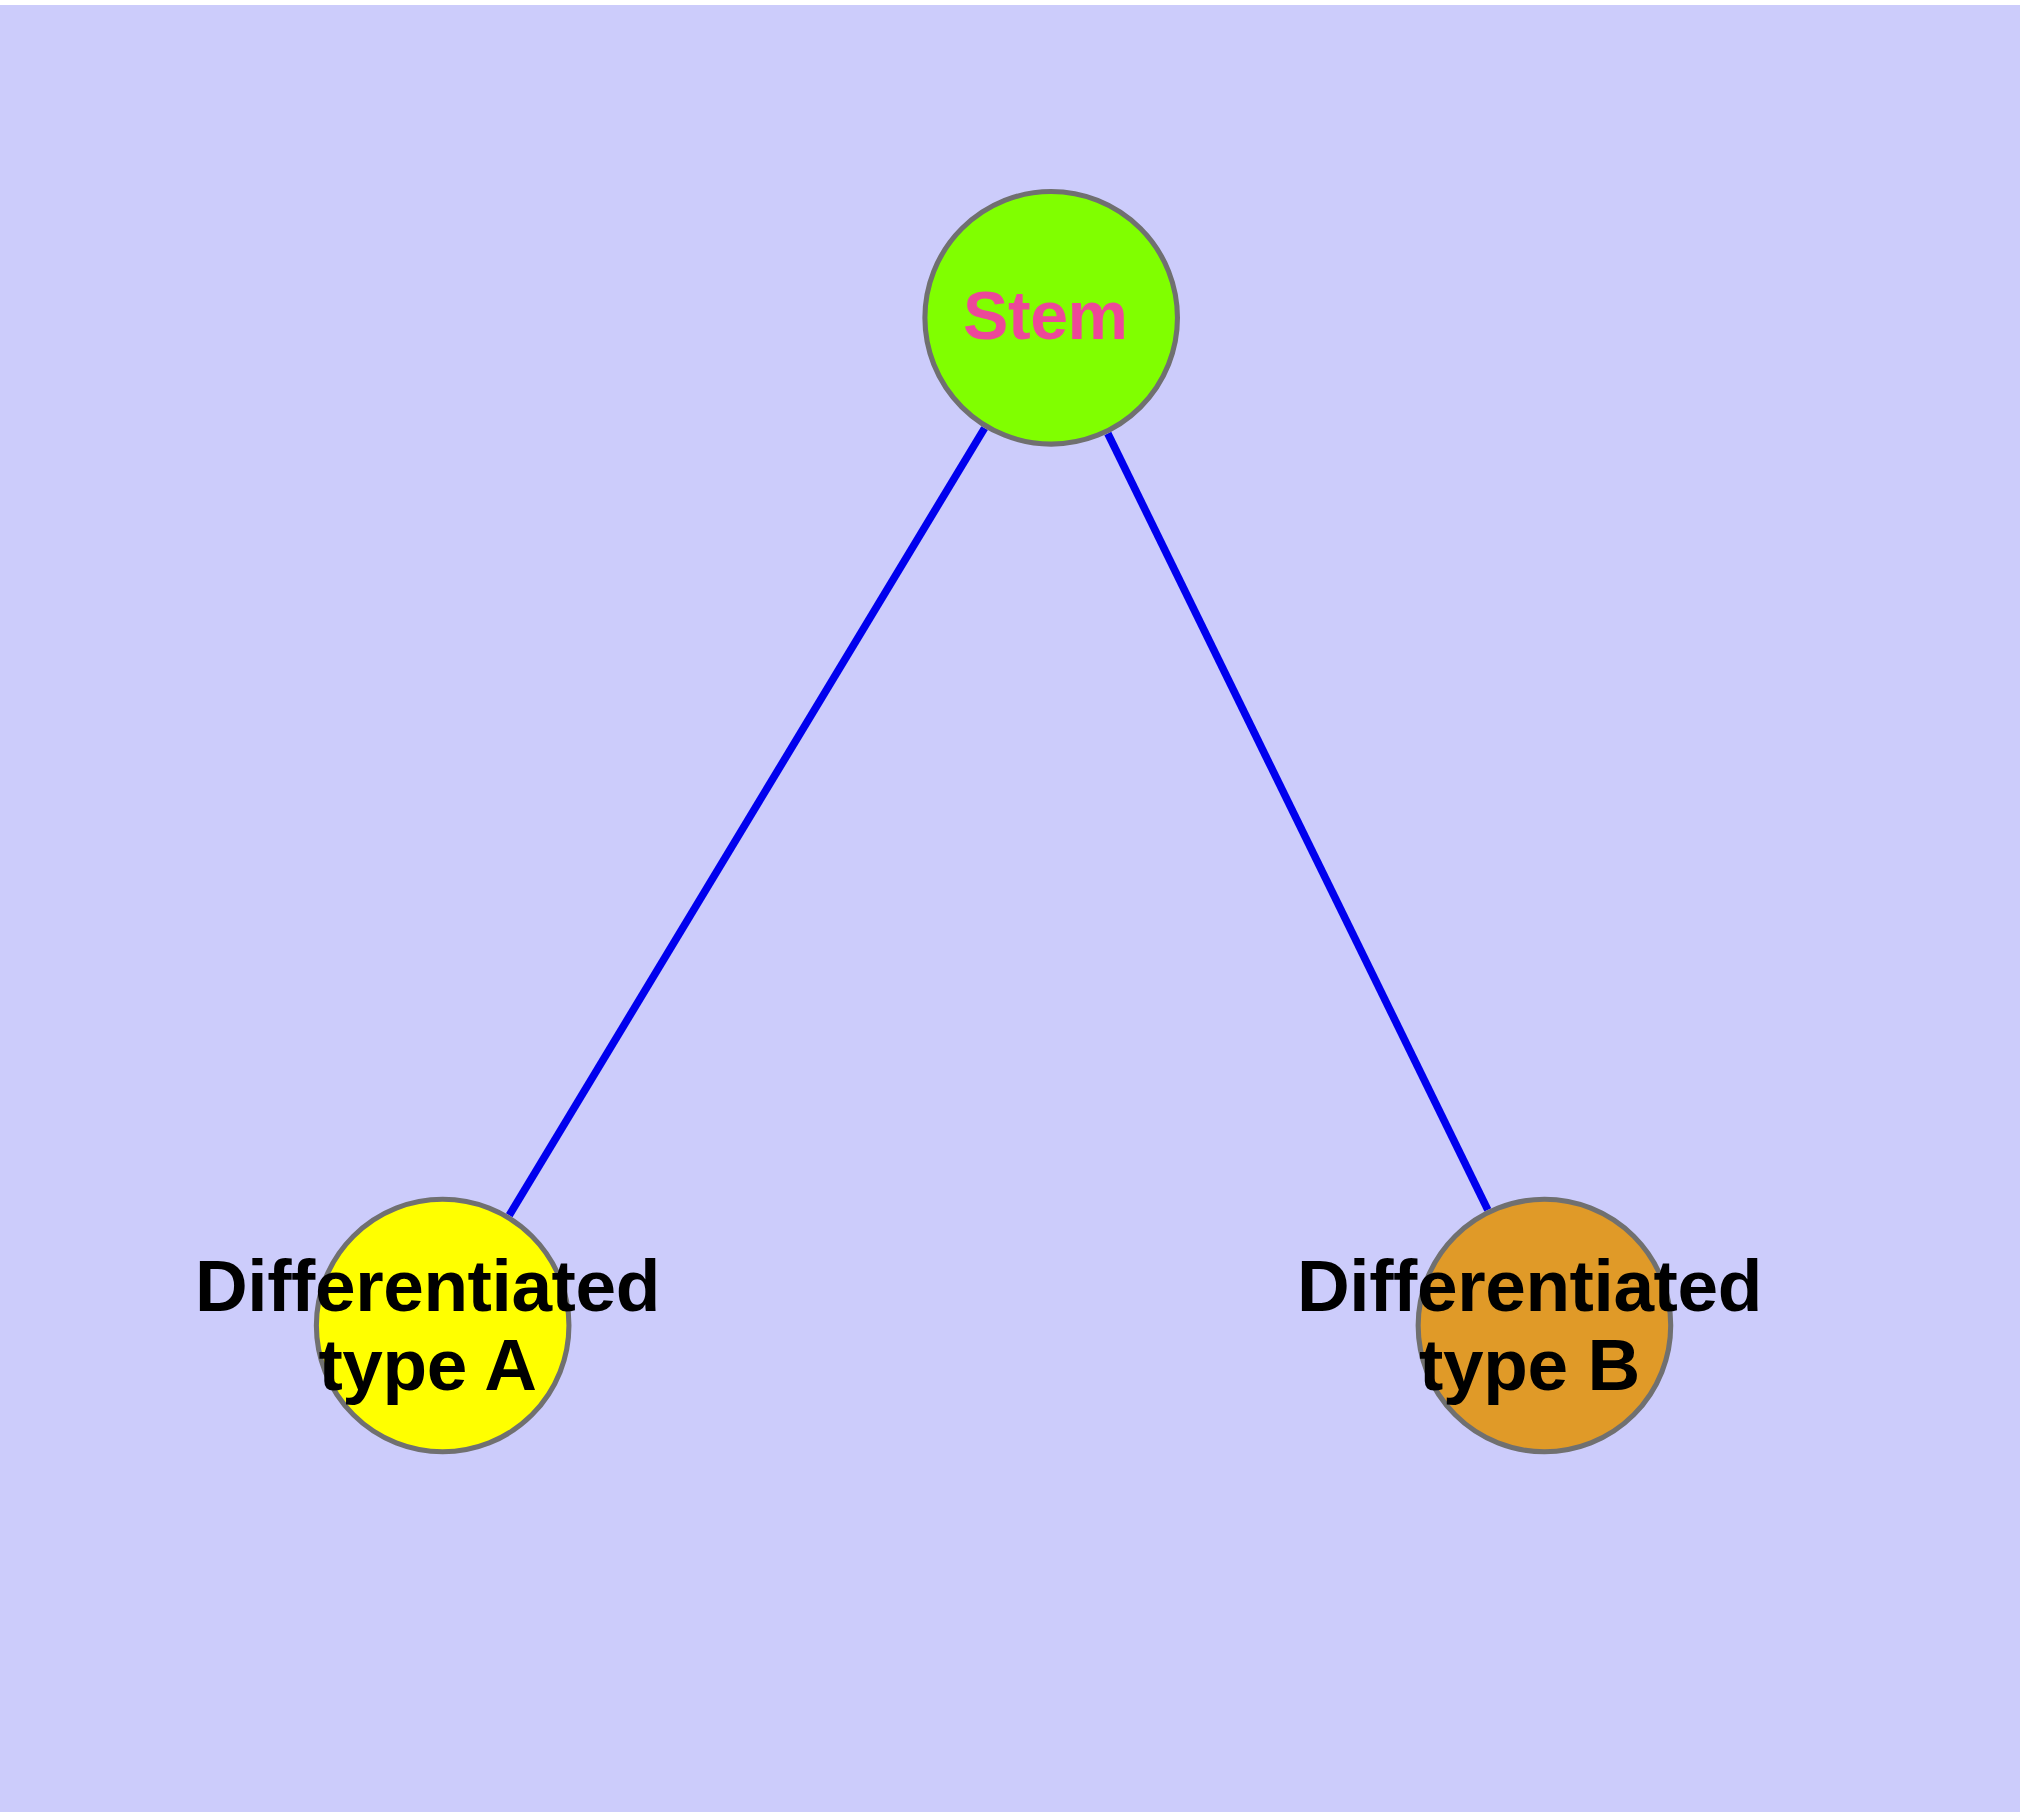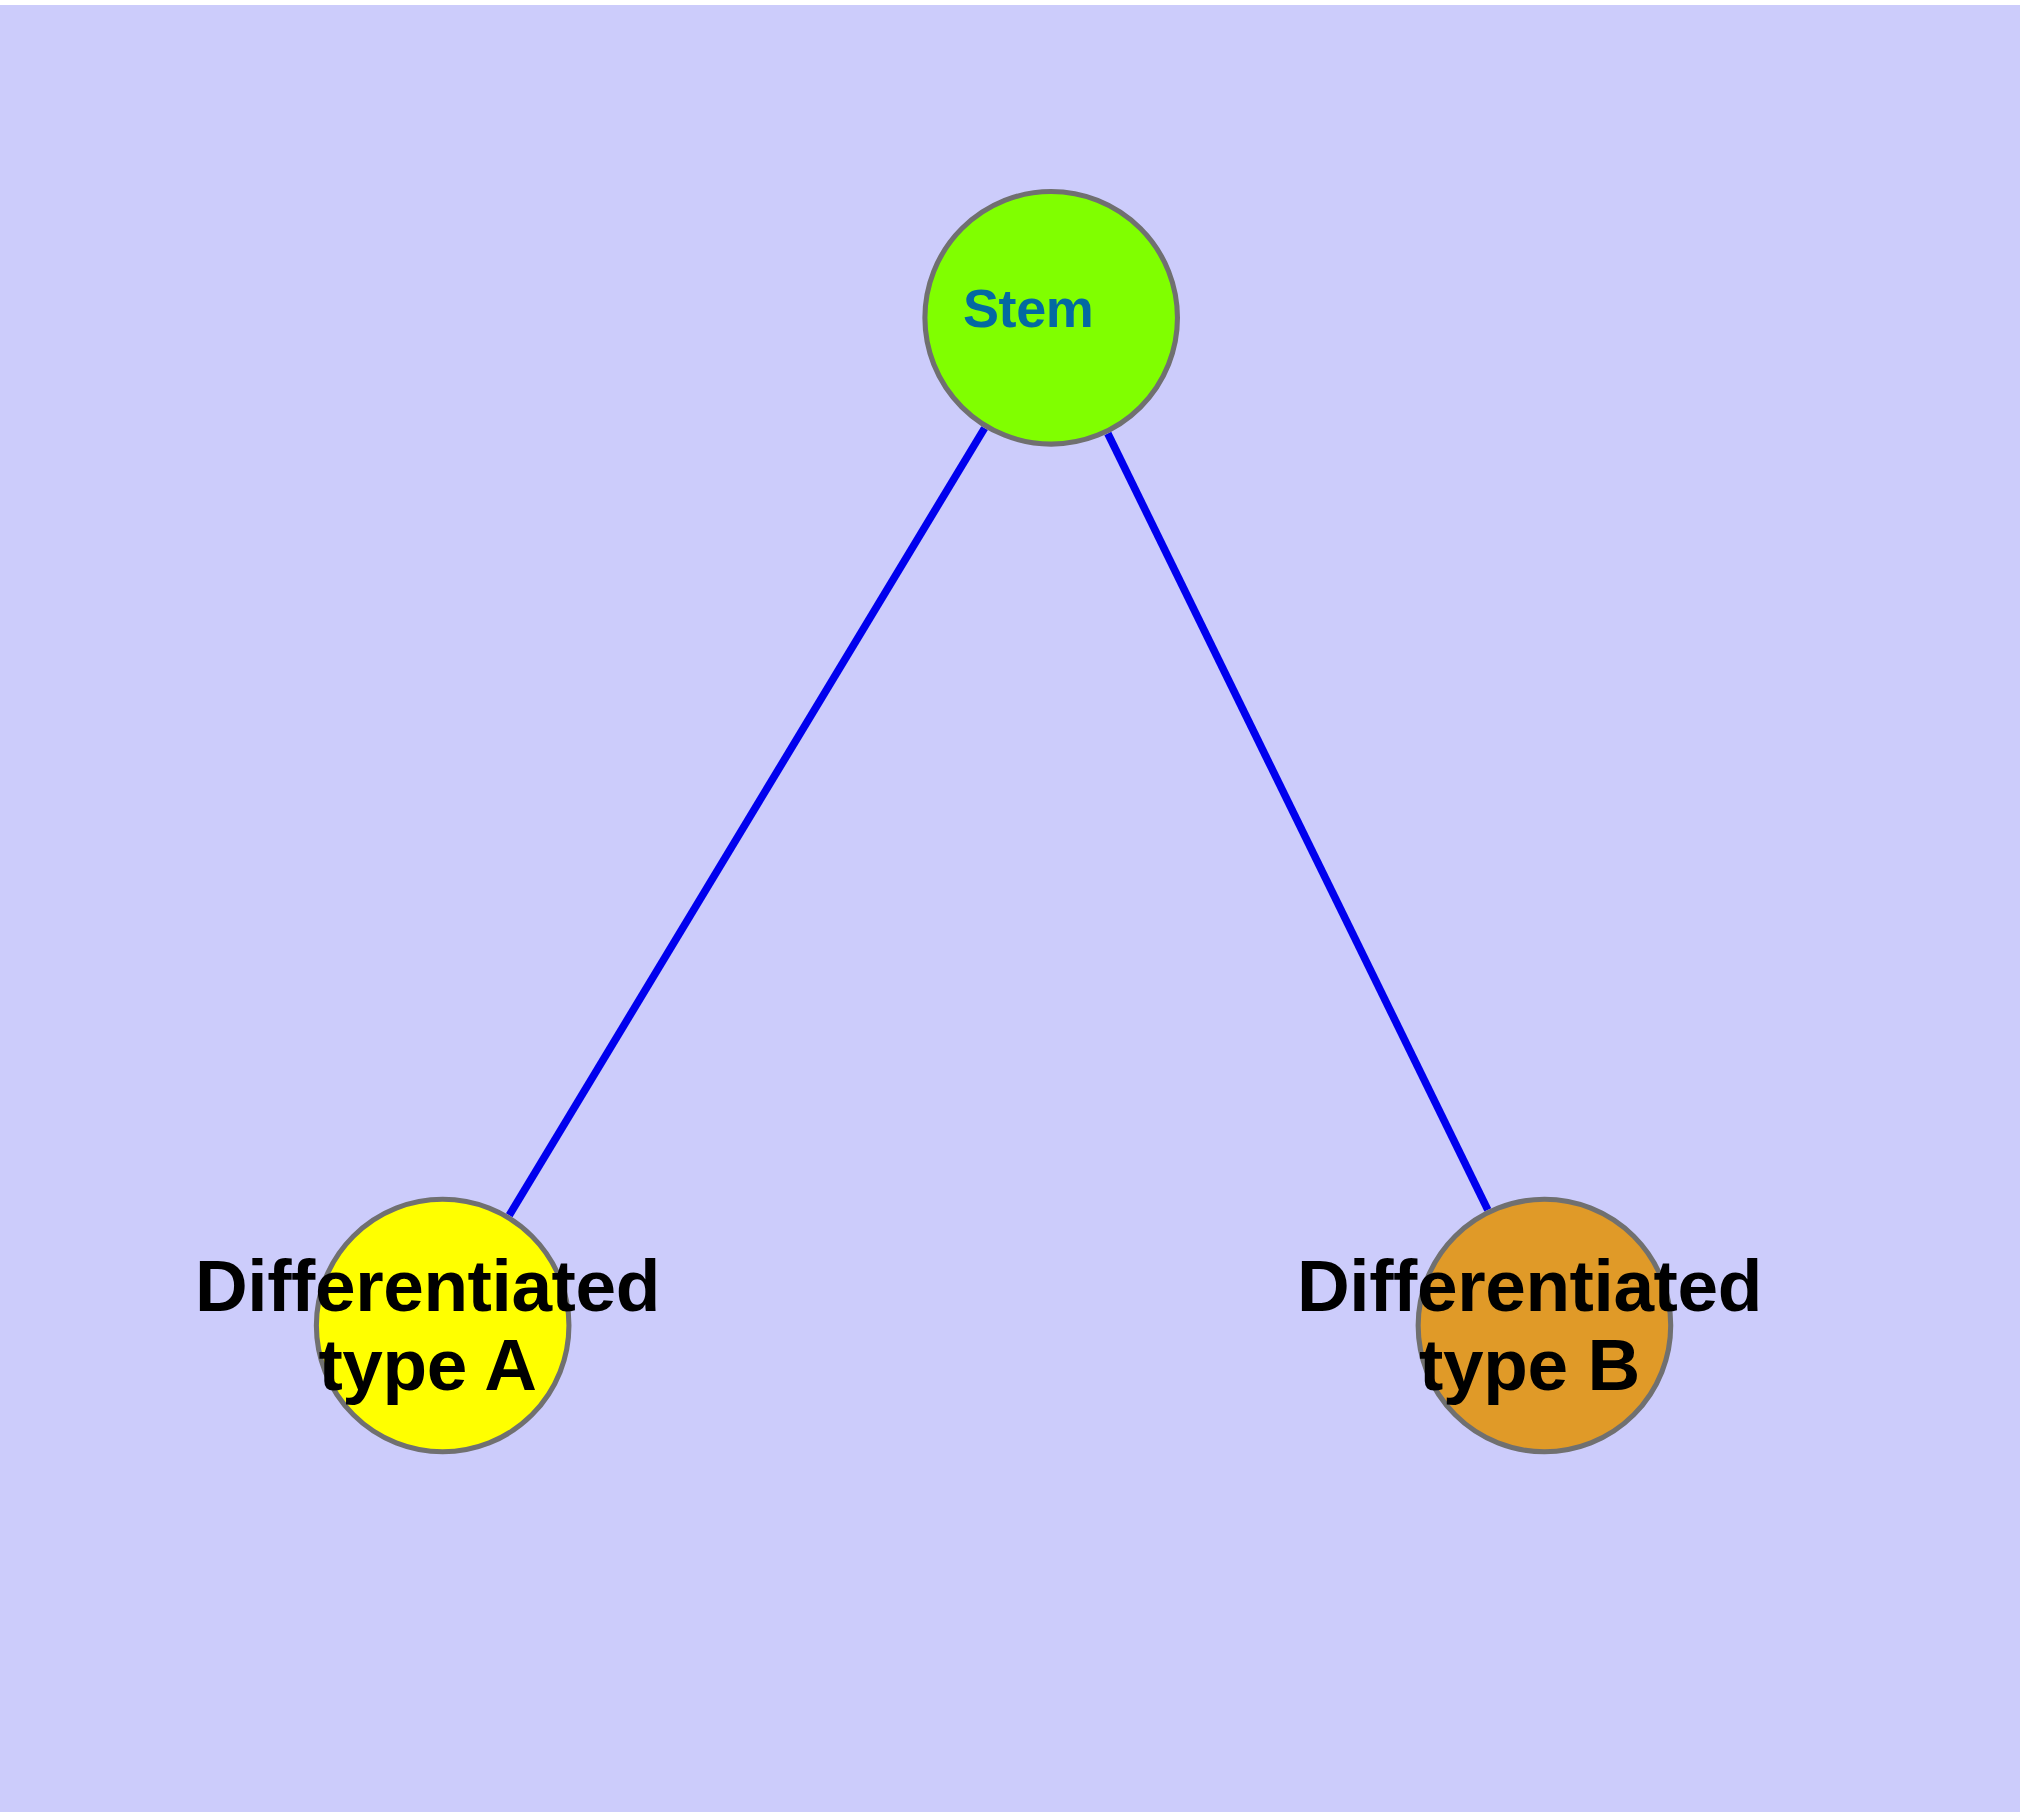--- a/index.html
+++ b/index.html
@@ -61,21 +61,21 @@
         <line x1="1306.8258319578708" y1="511.52218934348514" x2="1755.1741680421292" y2="1427.4778106565147" stroke="#0000ee" stroke-width="9" stroke-linecap="butt"></line>
       </g>
     <g id="node-layer">
         <circle cx="1240" cy="375" r="149" fill="#80ff00" stroke="#707070" stroke-width="6"></circle>
         <circle cx="522" cy="1564" r="149" fill="#ffff00" stroke="#707070" stroke-width="6"></circle>
         <circle cx="1822" cy="1564" r="149" fill="#e09a28" stroke="#707070" stroke-width="6"></circle>
       </g>
   </svg>
 
   <div id="label-layer">
-      <div class="node-label root" style="color: #0369a1; font-size: 54px; left: 963px; top: 279px;">Stem</div>
+      <div class="node-label root" style="color: #ec4899; font-size: 68px; left: 963px; top: 279px;">Stem</div>
       <div class="node-label leaf" style="color: rgb(0, 0, 0); font-size: 73px; left: 195px; top: 1247px;">Differentiated
 type A</div>
       <div class="node-label leaf" style="color: rgb(0, 0, 0); font-size: 73px; left: 1297px; top: 1247px;">Differentiated
 type B</div>
     </div>
 
 </div>
 
 
 </body></html>

